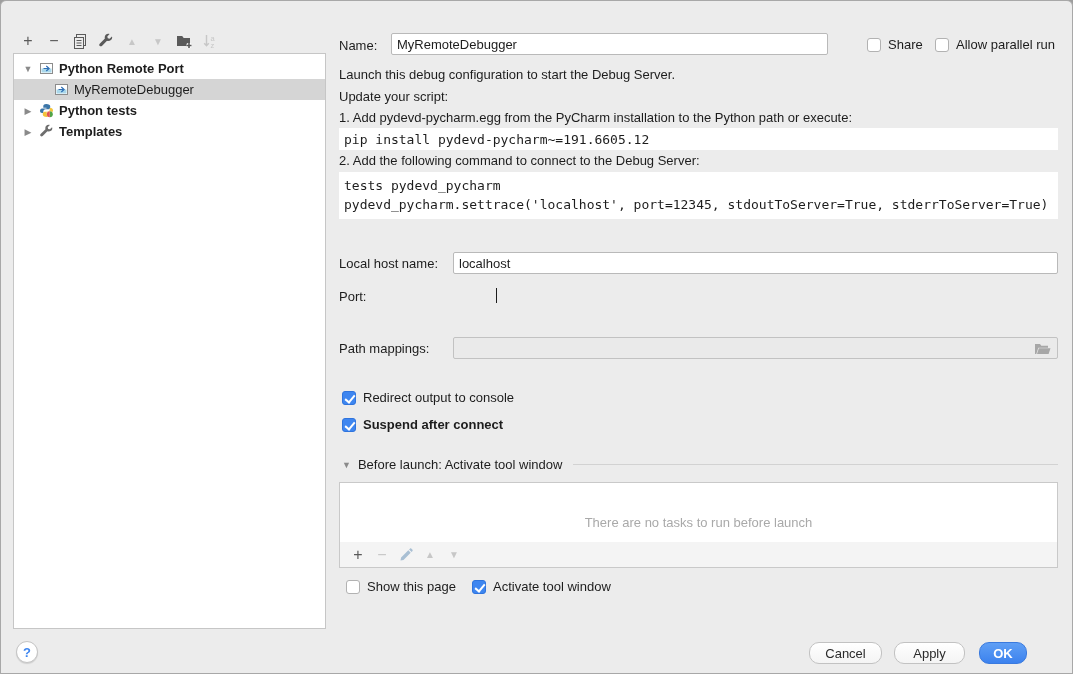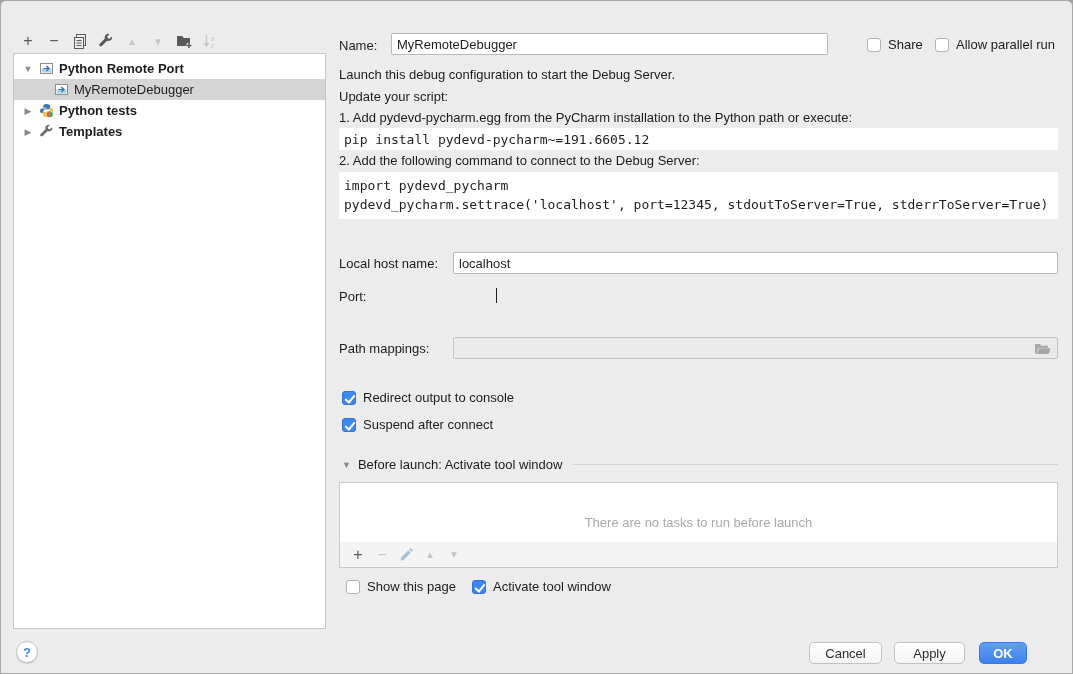--- a/index.html
+++ b/index.html
@@ -55,21 +55,21 @@
   
   .bl-header { display:flex; align-items:center; gap:7px; }
   .bl-header .chev { font-size:9px; color:#8a8a8a; }
   .bl-header .rule { flex:1; height:1px; background:#d2d2d2; margin-left:4px; }
   .tasks-box { background:#fff; border:1px solid #c9c9c9; display:flex; align-items:center; justify-content:center; }
   .tasks-box .empty { color:#a9a9a9; }
   .tasks-toolbar { background:#f4f4f4; border:1px solid #c9c9c9; border-top:none;
     display:flex; align-items:center; padding-left:6px; }
   .tasks-toolbar .tb-btn { width:24px; height:24px; }
   
-  .btn { position:absolute; height:22px; border:1px solid #c2c2c2; border-radius:5px;
+  .btn { position:absolute; height:22px; border:1px solid #c2c2c2; border-radius:10px;
     background:linear-gradient(#ffffff,#f4f4f4); font:13px "Liberation Sans", sans-serif;
     color:#2b2b2b; display:flex; align-items:center; justify-content:center; cursor:default; }
   .btn.primary { background:linear-gradient(#5f9ff5,#3c82ee); border-color:#3a7ade; color:#fff; }
   .help-btn { position:absolute; width:22px; height:22px; border-radius:50%; background:#fff;
     border:1px solid #c4c4c4; box-shadow:0 1px 1px rgba(0,0,0,.12); color:#3e86f0;
     display:flex; align-items:center; justify-content:center; font-weight:bold; font-size:13px; }
   .caret { position:absolute; width:1px; height:15px; background:#1d1d1d; }
 </style>
 </head>
 <body>
@@ -165,21 +165,21 @@
   <div class="cb-row" style="left:934px; top:36px;">
     <span class="cb"></span>
     <span>Allow parallel run</span>
   </div>
 
   <div class="abs label" style="left:338px; top:66px;">Launch this debug configuration to start the Debug Server.</div>
   <div class="abs label" style="left:338px; top:88px;">Update your script:</div>
   <div class="abs label" style="left:338px; top:109px;">1. Add pydevd-pycharm.egg from the PyCharm installation to the Python path or execute:</div>
   <div class="abs code-strip" style="left:338px; top:127px; width:719px; height:22px;">pip install pydevd-pycharm~=191.6605.12</div>
   <div class="abs label" style="left:338px; top:152px;">2. Add the following command to connect to the Debug Server:</div>
-  <div class="abs code-block" style="left:338px; top:171px; width:719px; height:47px;"><span>import pydevd_pycharm</span>
+  <div class="abs code-block" style="left:338px; top:171px; width:719px; height:47px;"><span>tests pydevd_pycharm</span>
 <span>pydevd_pycharm.settrace('localhost', port=12345, stdoutToServer=True, stderrToServer=True)</span></div>
 
   <div class="abs label" style="left:338px; top:255px;">Local host name:</div>
   <input class="field abs" style="left: 452px; top: 251px; width: 605px;" value="localhost">
 
   <div class="abs label" style="left:338px; top:288px;">Port:</div>
   <div class="caret" style="left:495px; top:287px;"></div>
 
   <div class="abs label" style="left:338px; top:340px;">Path mappings:</div>
   <div class="abs disabled-field" style="left:452px; top:336px; width:605px; height:22px;">
@@ -188,21 +188,21 @@
           <path fill="#a7a7a7" d="M1 2h5l1.3 1.8H14v2H4.3L2.3 12H1z"></path>
           <path fill="#a7a7a7" d="M4.9 6.3h11.6l-1.9 5.7H3z"></path>
         </svg>
     </span>
   </div>
 
   <div class="cb-row" style="left:341px; top:389px;">
     <span class="cb checked"></span>
     <span>Redirect output to console</span>
   </div>
-  <div class="cb-row" style="left:341px; top:416px;">
+  <div class="cb-row" style="left:341px; top:416px;font-weight:bold;">
     <span class="cb checked"></span>
     <span>Suspend after connect</span>
   </div>
 
   <div class="abs bl-header" style="left:341px; top:456px; width:716px;">
     <span class="chev">▼</span>
     <span>Before launch: Activate tool window</span>
     <span class="rule"></span>
   </div>
   <div class="abs tasks-box" style="left:338px; top:481px; width:719px; height:80px;">

